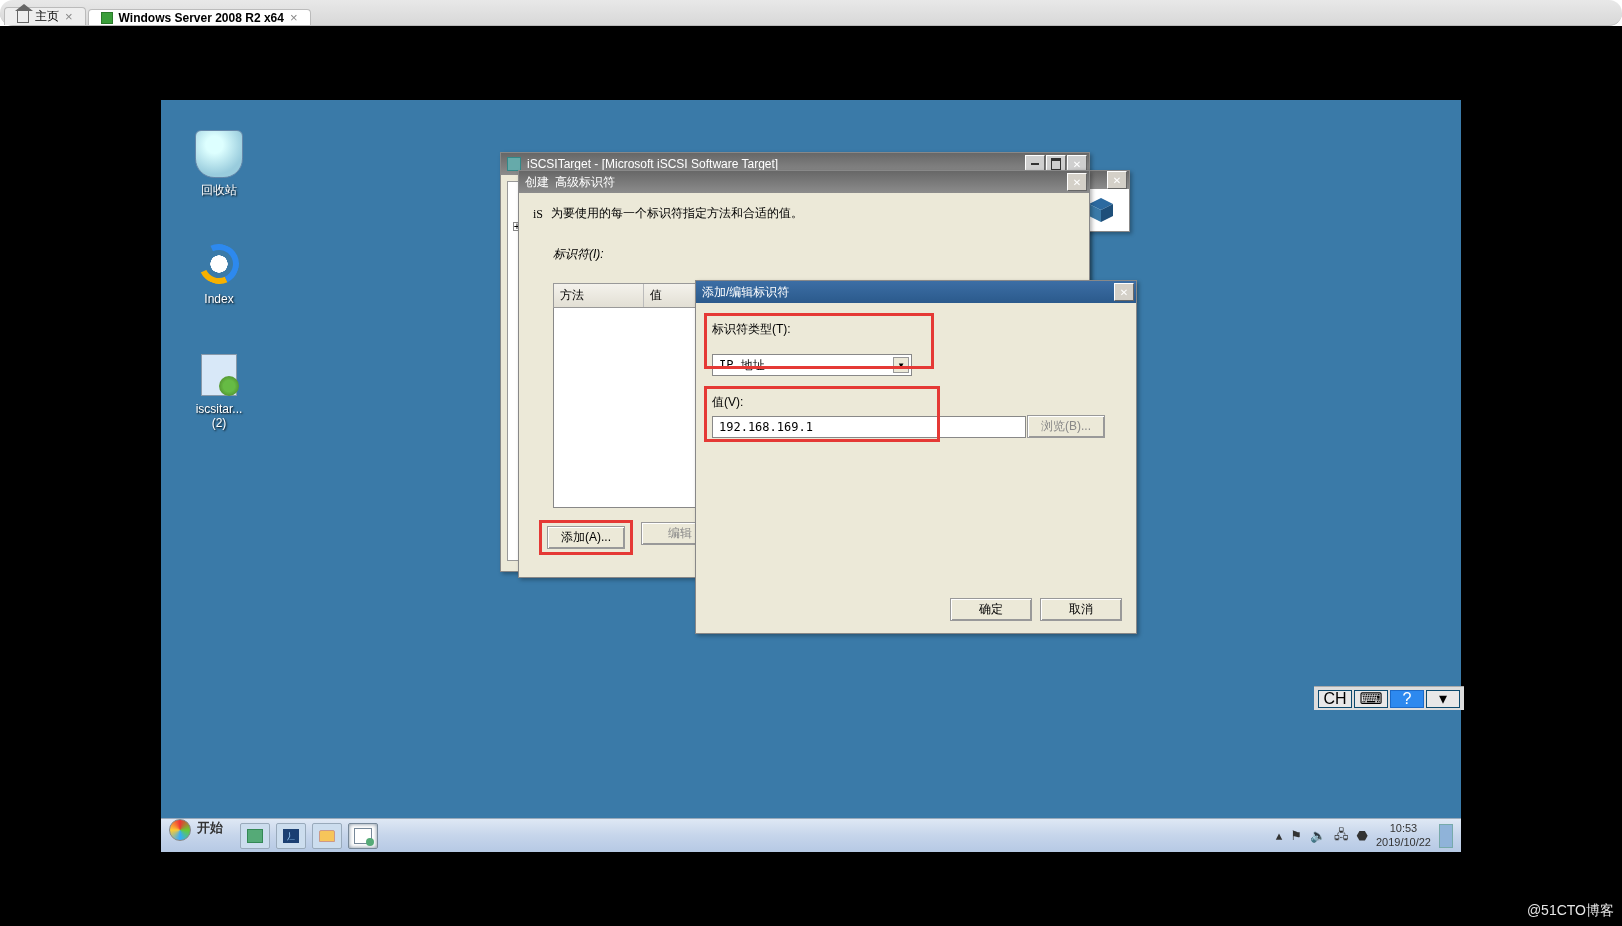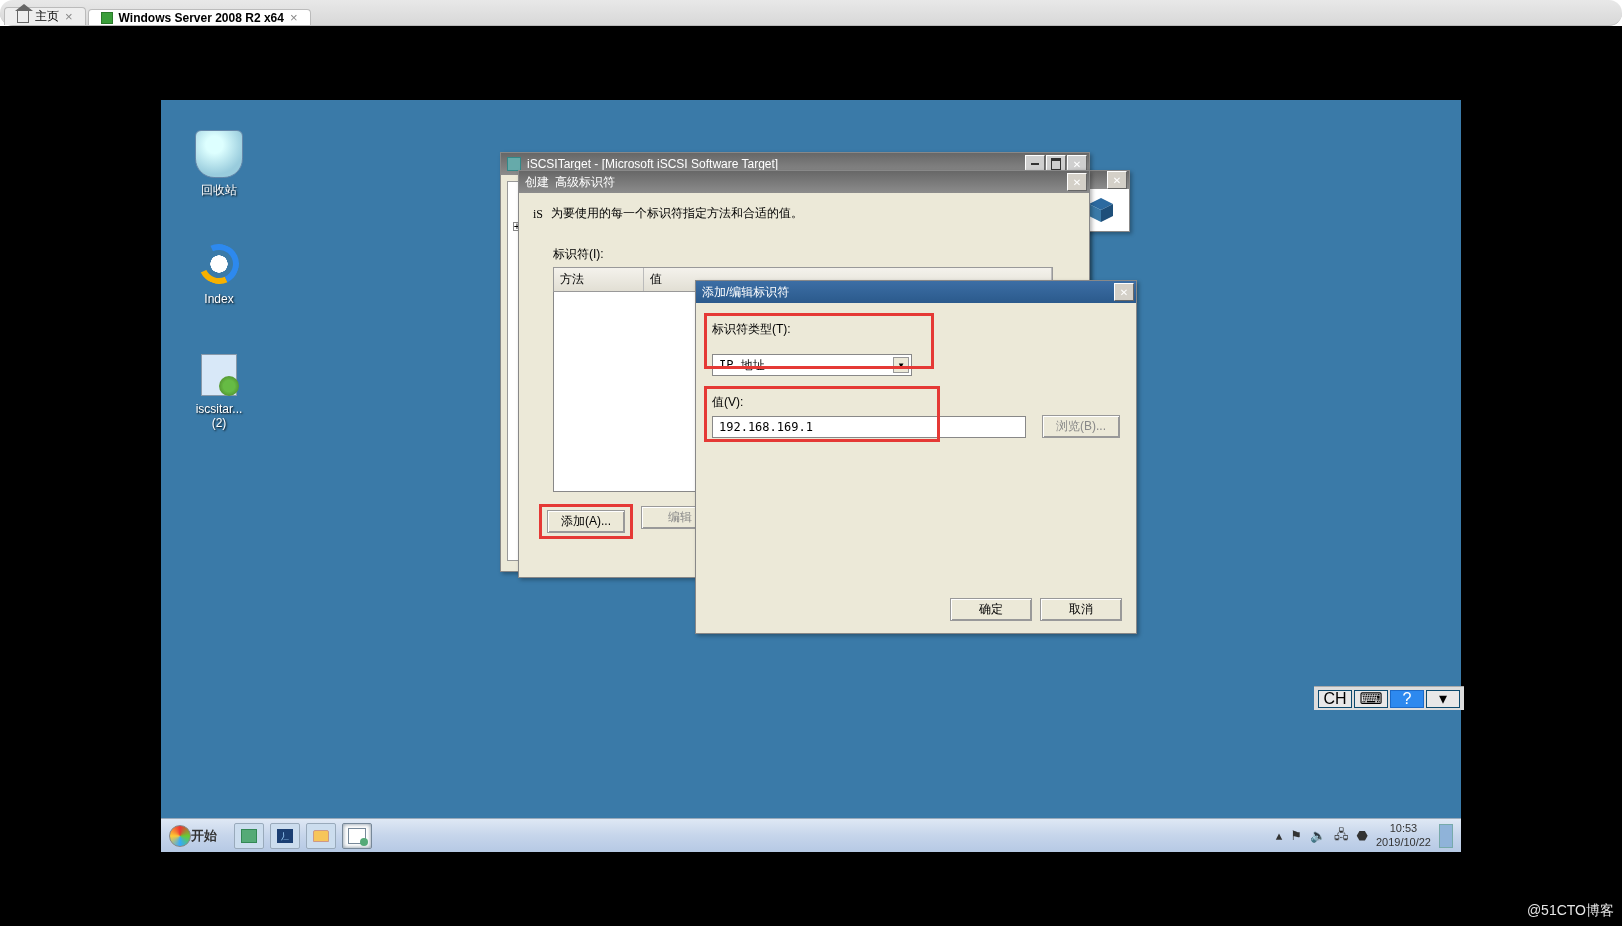--- a/index.html
+++ b/index.html
@@ -47,21 +47,21 @@
 .btn { min-width:78px; height:23px; background:#ece9d8; border:1px solid #999; box-shadow:inset 1px 1px 0 #fff, inset -1px -1px 0 #999; font-size:12px; padding:0 10px; cursor:pointer; }
 .btn:disabled { color:#888; }
 .select { display:flex; align-items:center; justify-content:space-between; height:22px; background:#fff; border:1px solid #888; padding:0 2px 0 6px; font-family: SimSun, monospace; }
 .select .arrow { width:16px; height:16px; background:#ece9d8; border:1px solid #999; text-align:center; line-height:14px; }
 .tinput { height:22px; background:#fff; border:1px solid #888; padding:0 6px; font-family: SimSun, monospace; font-size:12px; width:100%; }
 
 .hl-red { outline:3px solid #e53935; outline-offset:-1px; }
 
 
 .taskbar { position:absolute; left:0; right:0; bottom:0; height:34px; background:linear-gradient(#dfe8f4,#c6d5eb 50%,#b6c9e4); border-top:1px solid #9ab; display:flex; align-items:center; }
-.start { height:100%; padding:0 14px 0 8px; display:flex; align-items:center; gap:0; font-size:13px; font-weight:bold; color:#333; }
+.start { height:100%; padding:0 14px 0 8px; display:flex; gap:6px; font-size:13px; font-weight:bold; color:#333; }
 .orb { width:22px; height:22px; border-radius:50%; background:conic-gradient(#e33,#6c3,#3af,#fc3,#e33); border:1px solid #888; }
 .tb-ic { width:30px; height:26px; margin:0 3px; background:#cde; border:1px solid #9ab; border-radius:2px; display:flex; align-items:center; justify-content:center; }
 .tb-ic.active { background:#fff; border-color:#789; box-shadow:inset 0 0 4px #789; }
 .tray { margin-left:auto; display:flex; align-items:center; gap:8px; padding:0 8px; color:#333; font-size:11px; }
 .clock { text-align:center; line-height:1.2; }
 .mini { font-size:13px; color:#333; }
 
 
 .statusbar { position:absolute; right:0; bottom:38px; height:24px; background:#ddd; border-top:1px solid #aaa; display:flex; align-items:center; gap:2px; padding:0 4px; }
 .sb-btn { width:34px; height:18px; background:#e8e8e8; border:1px solid #0c4a6e; display:flex; align-items:center; justify-content:center; font-size:16px; }
@@ -152,21 +152,21 @@
         <div class="winbtns">
             <span class="winbtn">✕</span>
           </div>
       </div>
       <div class="dlg-body">
         <div style="display:flex; align-items:flex-end; gap:8px;">
           <span style="font-family:SimSun;">iS</span>
           <span>为要使用的每一个标识符指定方法和合适的值。</span>
         </div>
         <div style="height:24px;"></div>
-        <div style="margin-left:20px; margin-bottom:4px;">标识符(I):</div>
+        <div style="margin-left:20px; margin-bottom:20px;font-style:italic;">标识符(I):</div>
         <div style="margin-left:20px; width:500px;">
           <div class="col-header">
             <div style="width:90px;">方法</div>
             <div style="flex:1;">值</div>
           </div>
           <div class="listbox"></div>
         </div>
         <div style="margin:14px 0 0 8px; display:flex; gap:10px;">
           <span class="hl-red" style="padding:4px 6px;">
             <button class="btn">添加(A)...</button>
@@ -189,21 +189,21 @@
           <div style="margin-bottom:16px;">标识符类型(T):</div>
           <div class="select" style="width:200px;">
             <span>IP 地址</span>
             <span class="arrow">▾</span>
           </div>
         </div>
         <div style="height:18px;"></div>
         <div style="position:relative;">
           <div class="hl-red" style="position:absolute; left:-6px; top:-6px; width:232px; height:52px;"></div>
           <div style="margin-bottom:4px;">值(V):</div>
-          <div style="display:flex; gap:16px; align-items:center;">
+          <div style="display:flex; gap:1px; align-items:center;">
             <input class="tinput" style="width: 314px;" value="192.168.169.1">
             <button class="btn" disabled="">浏览(B)...</button>
           </div>
         </div>
       </div>
       <div style="position:absolute; right:14px; bottom:12px; display:flex; gap:8px;border-radius:6px;">
         <button class="btn" style="min-width:82px;">确定</button>
         <button class="btn" style="min-width:82px;">取消</button>
       </div>
     </div>

